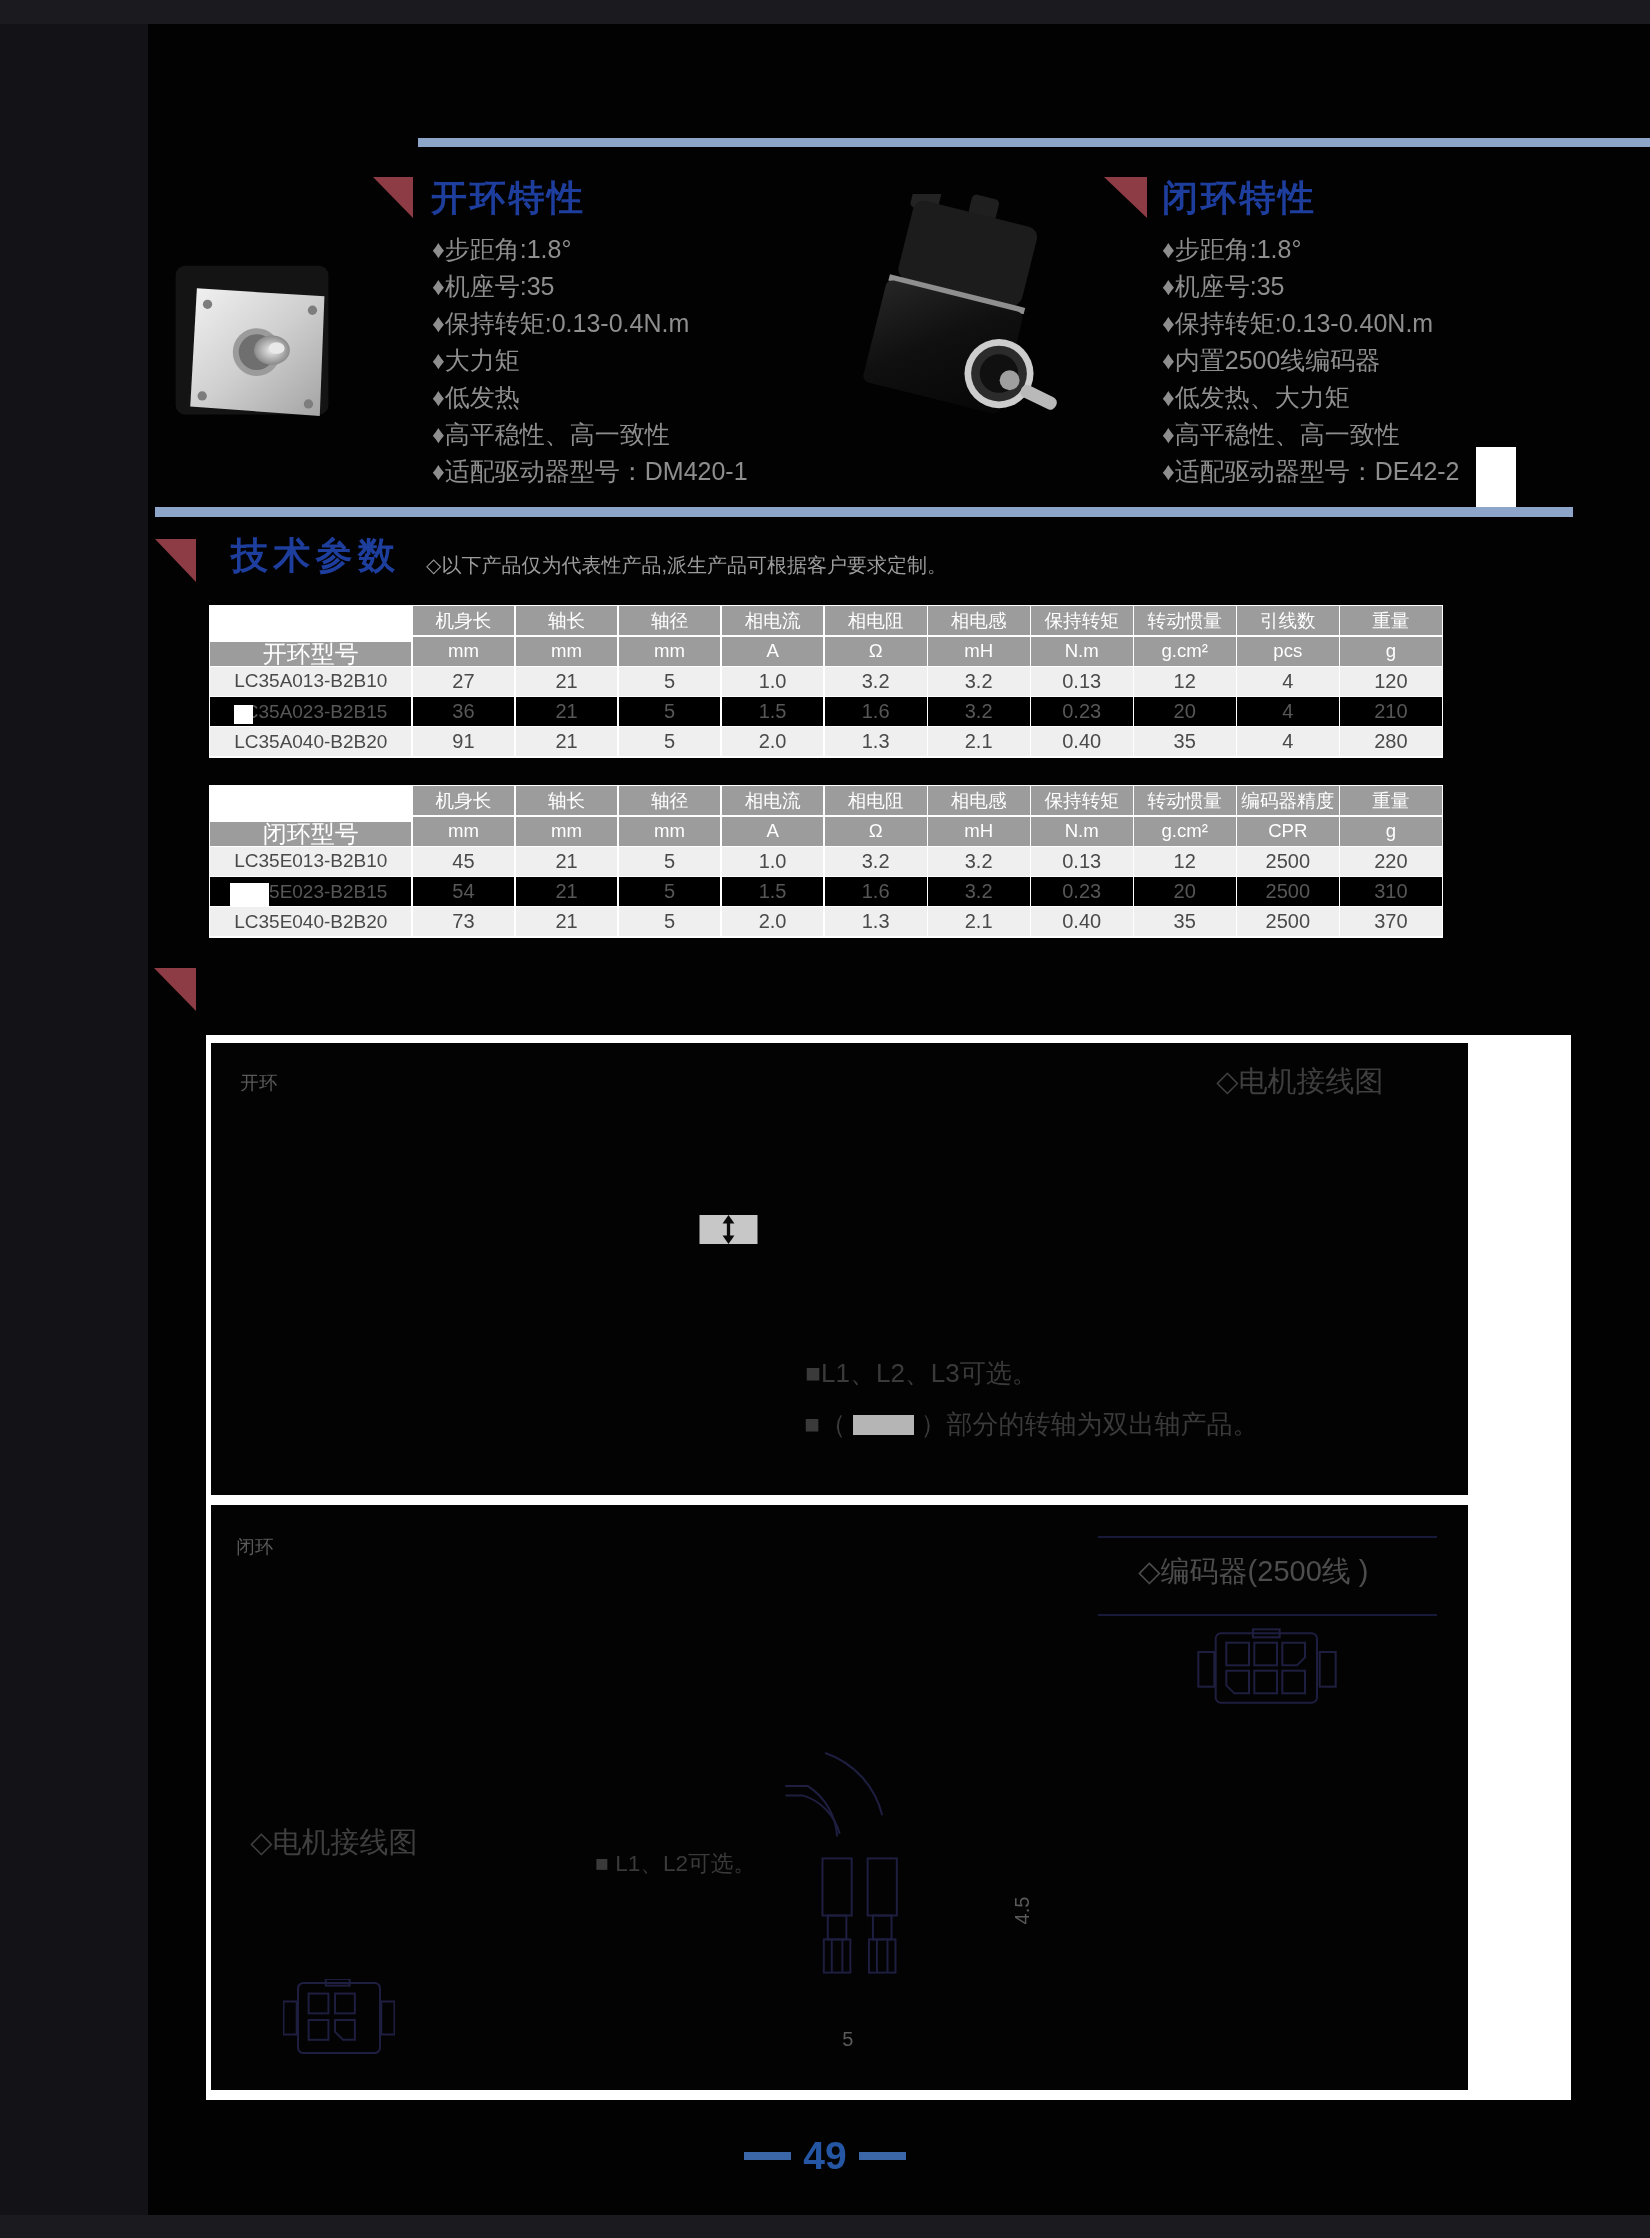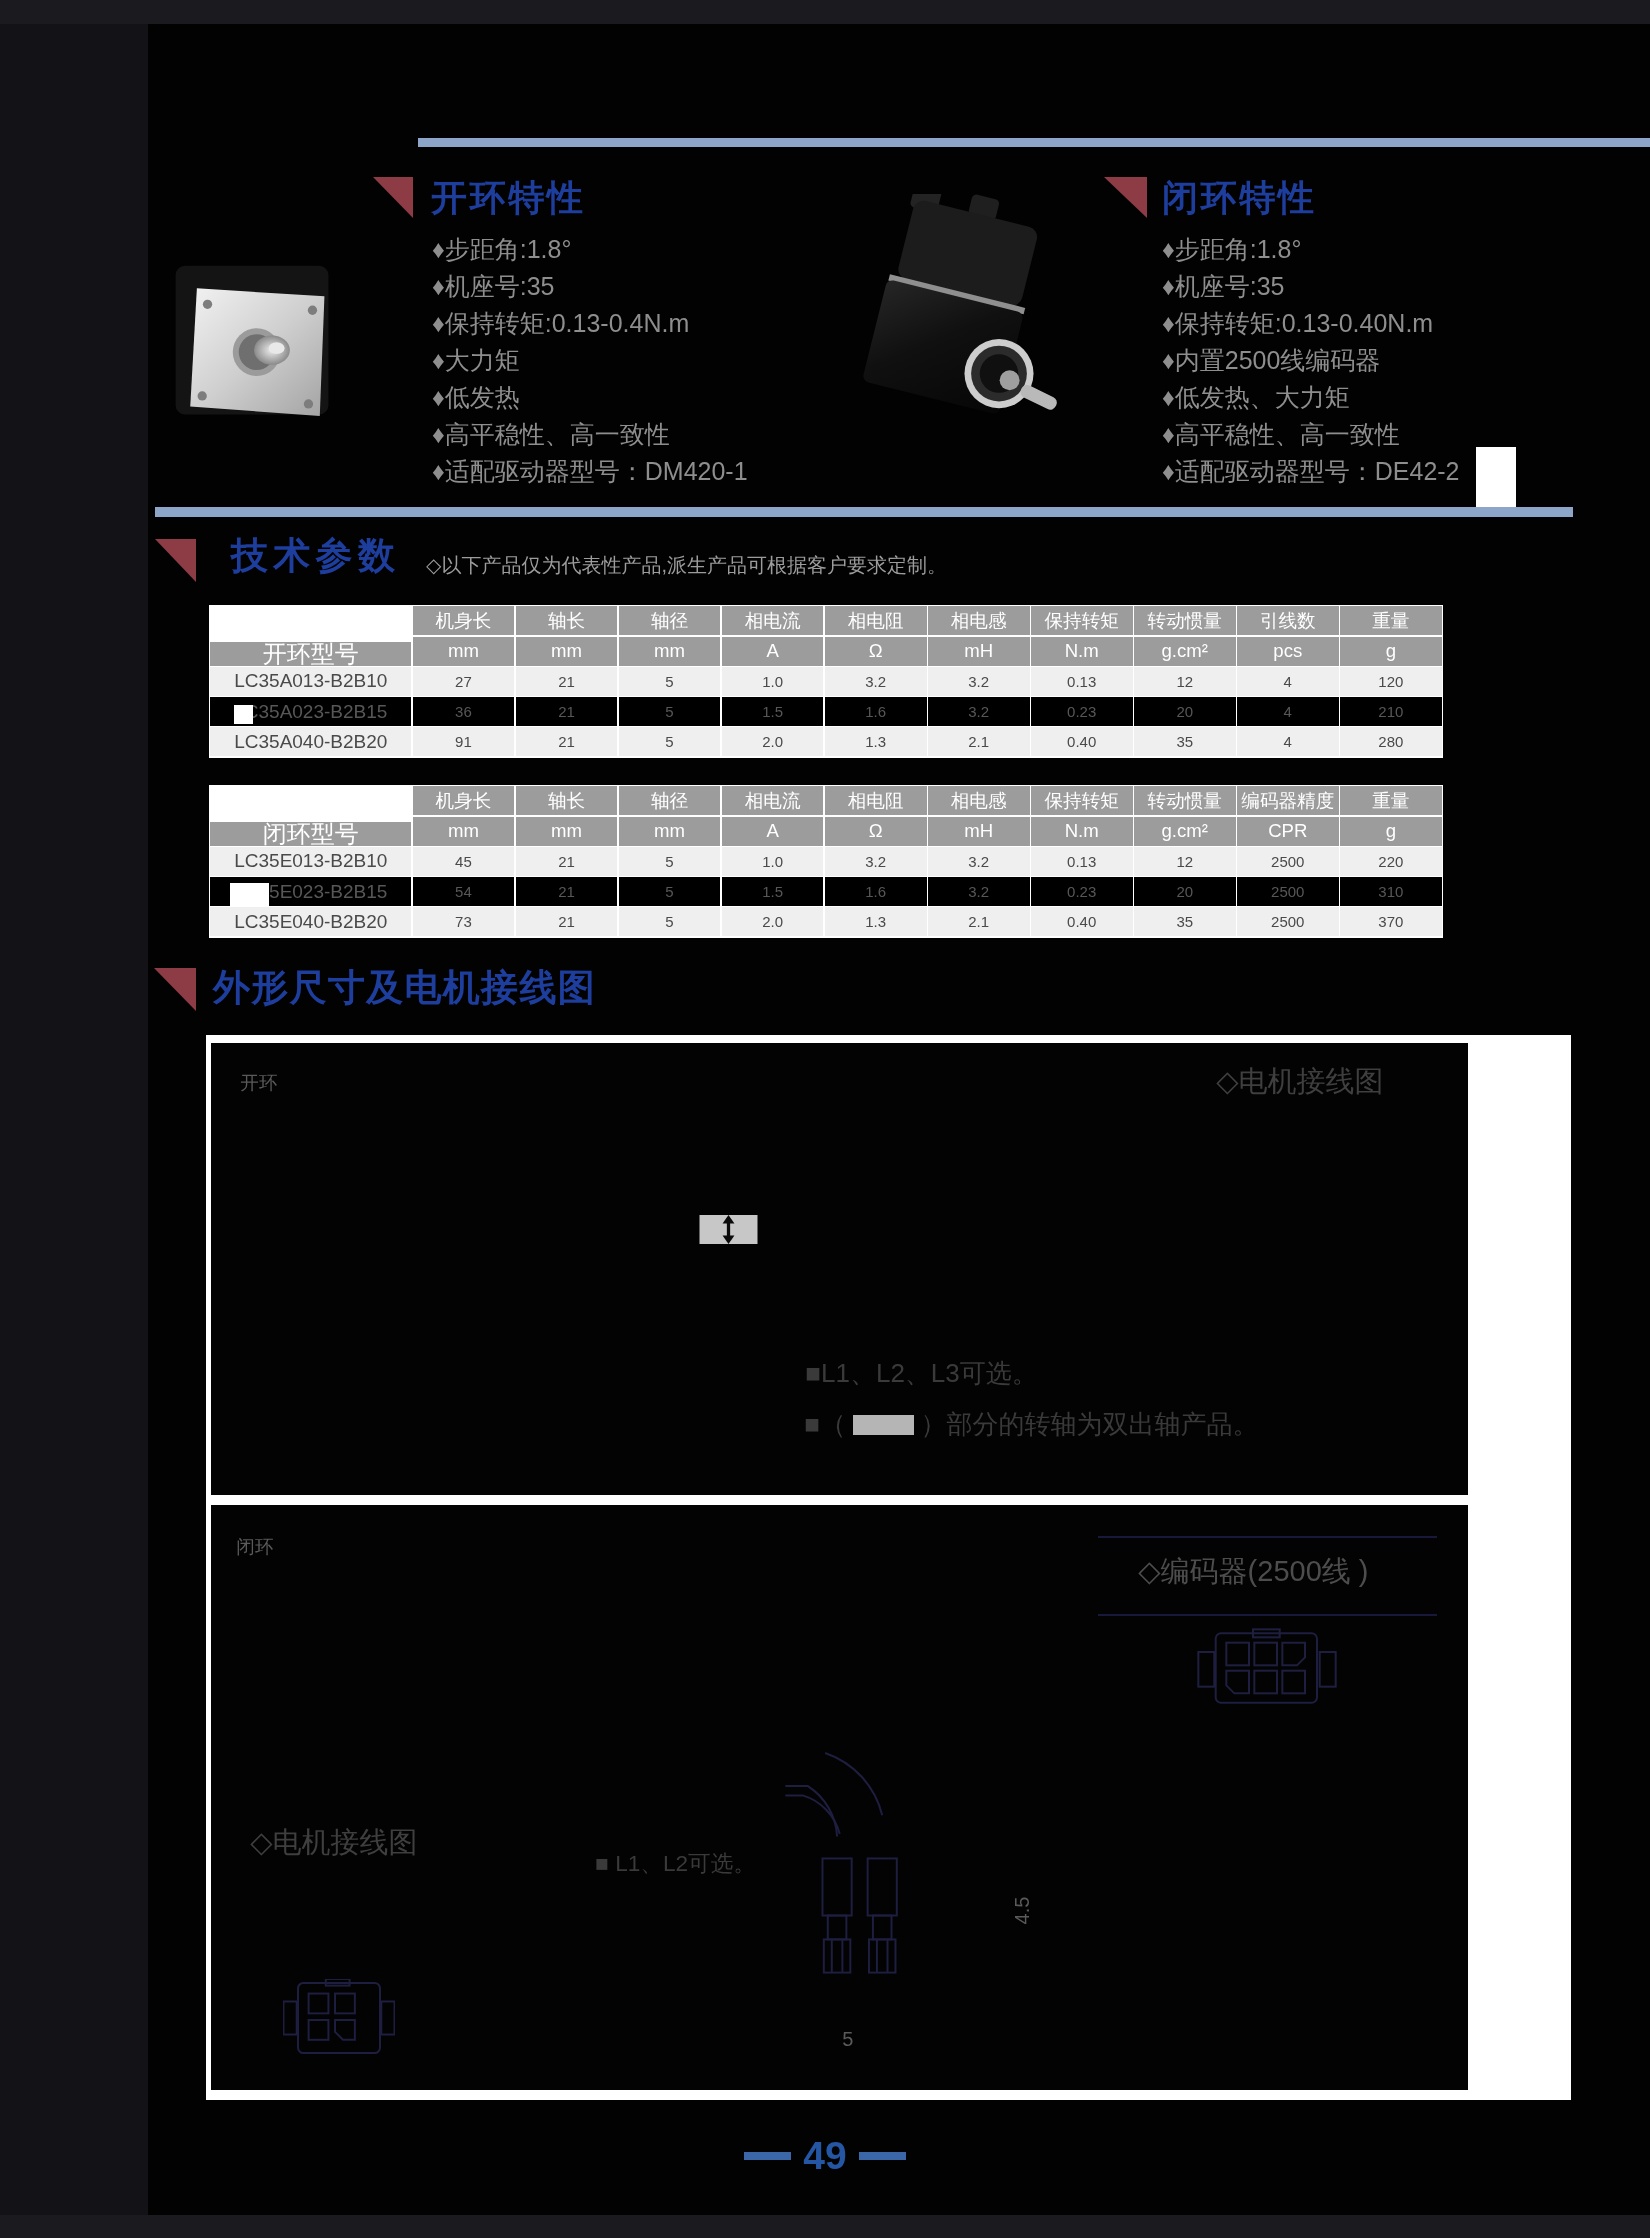--- a/index.html
+++ b/index.html
@@ -23,21 +23,21 @@
   .note-gray{font-size:20px;color:#9c9c9c;}
   
   .ptable{display:grid;grid-template-columns:201px repeat(10,1fr);grid-auto-rows:29px;gap:1.3px;
           background:#fff;padding:1.3px;width:1234px;box-sizing:border-box;}
   .c{display:flex;align-items:center;justify-content:center;white-space:nowrap;}
   .h{background:#9c9c9c;color:#fff;font-size:18.6px;}
   .mh{background:#9c9c9c;color:#fff;font-size:24px;grid-row:1/3;margin-top:36px;}
   .lt{background:#efefef;color:#4a4a4a;}
   .dk{background:#000;color:#575757;}
   .m{font-size:19px;}
-  .v{font-size:15px;}
+  .v{font-size:20px;}
   .artifact{background:#fff;}
   
   .dim-frame{left:206px;top:1035px;width:1365px;height:1065px;background:#ffffff;}
   .panel{position:absolute;left:5.3px;width:1257px;background:#030303;}
   .panel-label{position:absolute;font-size:18.6px;color:#5a5a5a;}
   .panel-title{position:absolute;font-size:29px;color:#3f3f3f;white-space:nowrap;}
   .panel-note{position:absolute;font-size:26px;color:#3a3a3a;white-space:nowrap;display:flex;align-items:center;}
   .navy-line{position:absolute;height:2px;background:#18183a;}
   .dim-num{position:absolute;font-size:20px;color:#5a5a5a;}
   .shade-box{display:inline-block;width:61px;height:20px;background:#b5b5b5;margin:0 6.7px;}
@@ -249,21 +249,20 @@
     <div class="c v lt">1.3</div>
     <div class="c v lt">2.1</div>
     <div class="c v lt">0.40</div>
     <div class="c v lt">35</div>
     <div class="c v lt">2500</div>
     <div class="c v lt">370</div>
   </div>
   <div class="abs artifact" style="left:230px;top:883px;width:39px;height:22.6px;"></div>
 
   <div class="abs tri" style="left:154px;top:968px;width:42px;height:43px;"></div>
-  <div class="abs sec-title" style="left:213px;top:963px;font-size:37px;letter-spacing:1.3px;">外形尺寸及电机接线图</div>
 
   <div class="abs dim-frame">
 
     <div class="panel" style="top:8px;height:452px;">
       <div class="panel-label" style="left:29px;top:27px;">开环</div>
       <div class="panel-title" style="left:1005px;top:18.6px;">◇电机接线图</div>
 
       <svg style="position:absolute;left:488px;top:172px;" width="59" height="29" viewBox="0 0 88 44">
         <rect width="88" height="44" fill="#c7c7c7"></rect>
         <line x1="44" y1="6" x2="44" y2="38" stroke="#0a0a0a" stroke-width="5"></line>

